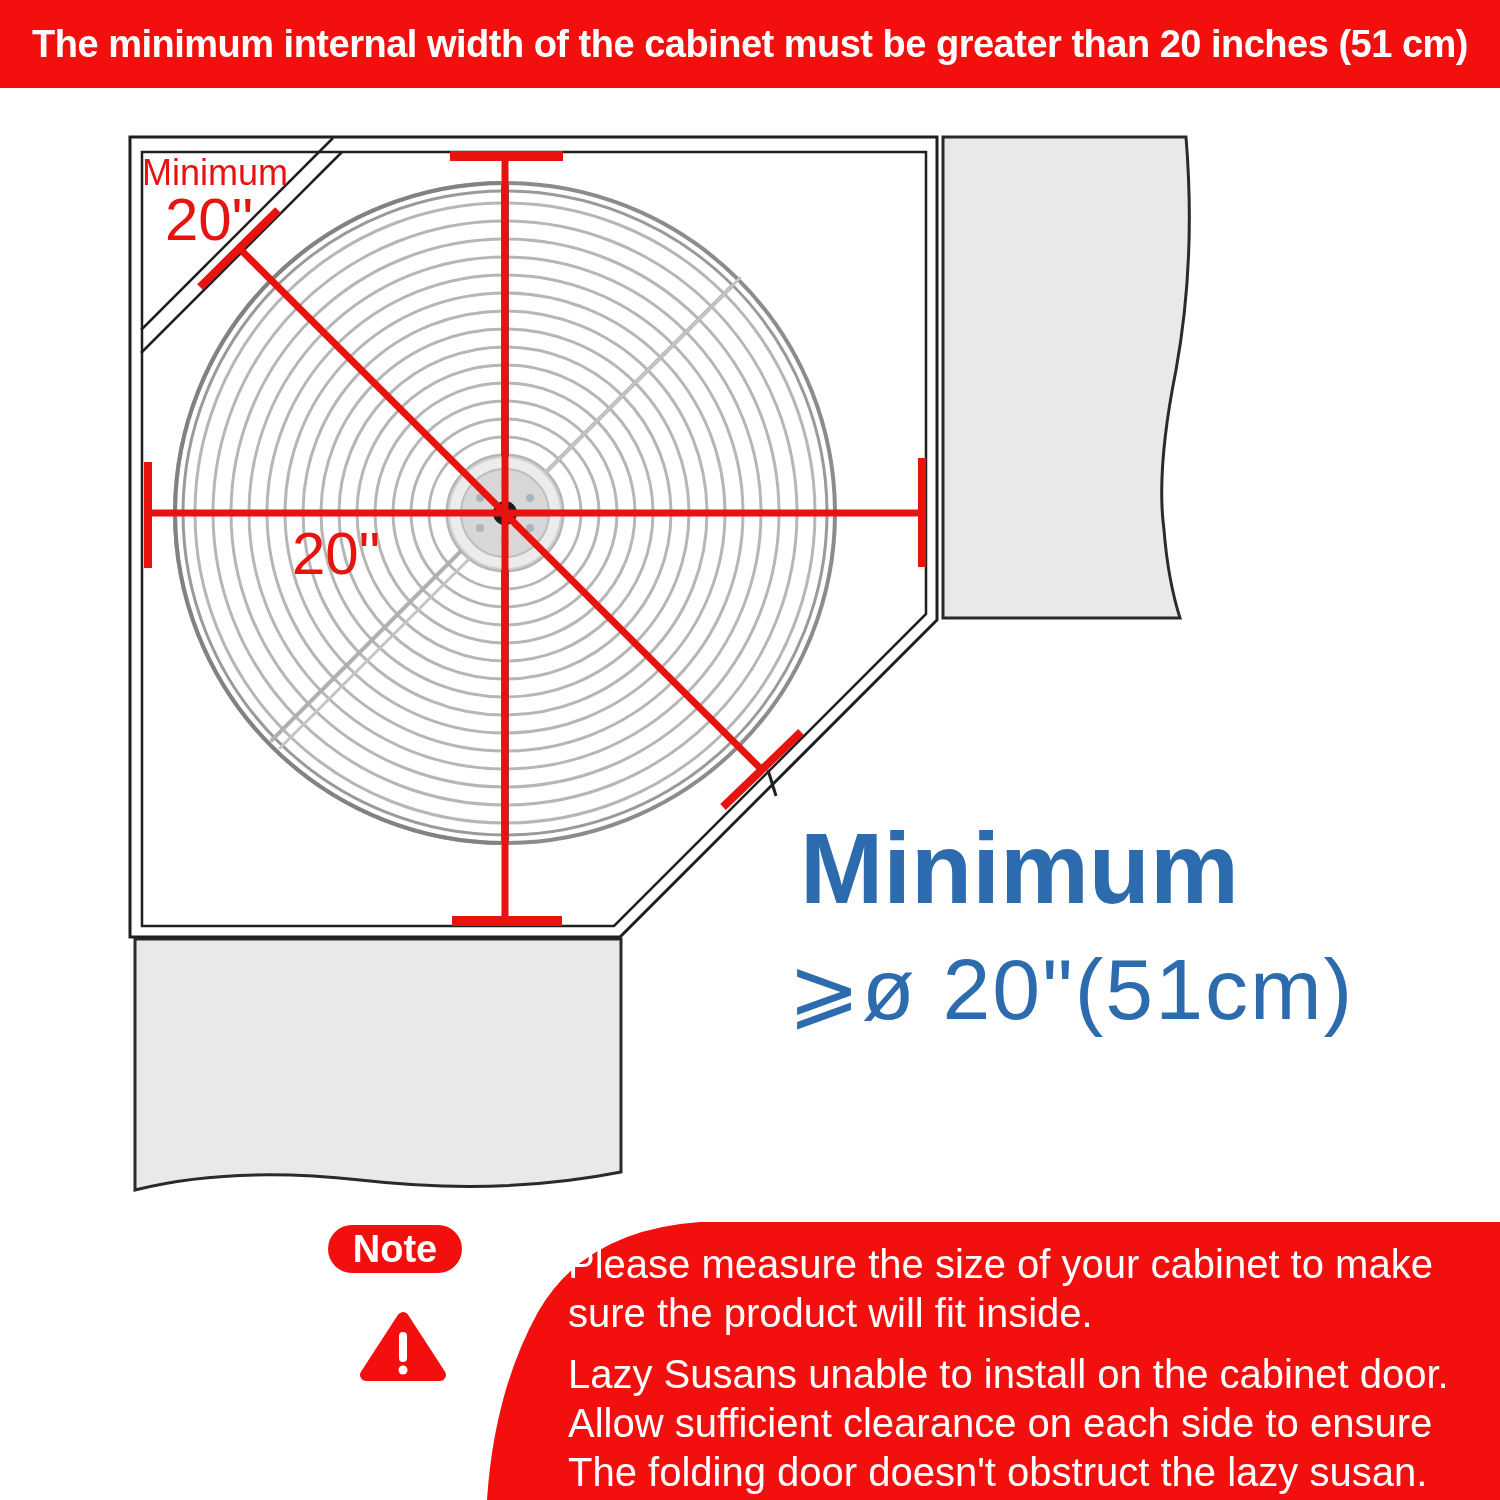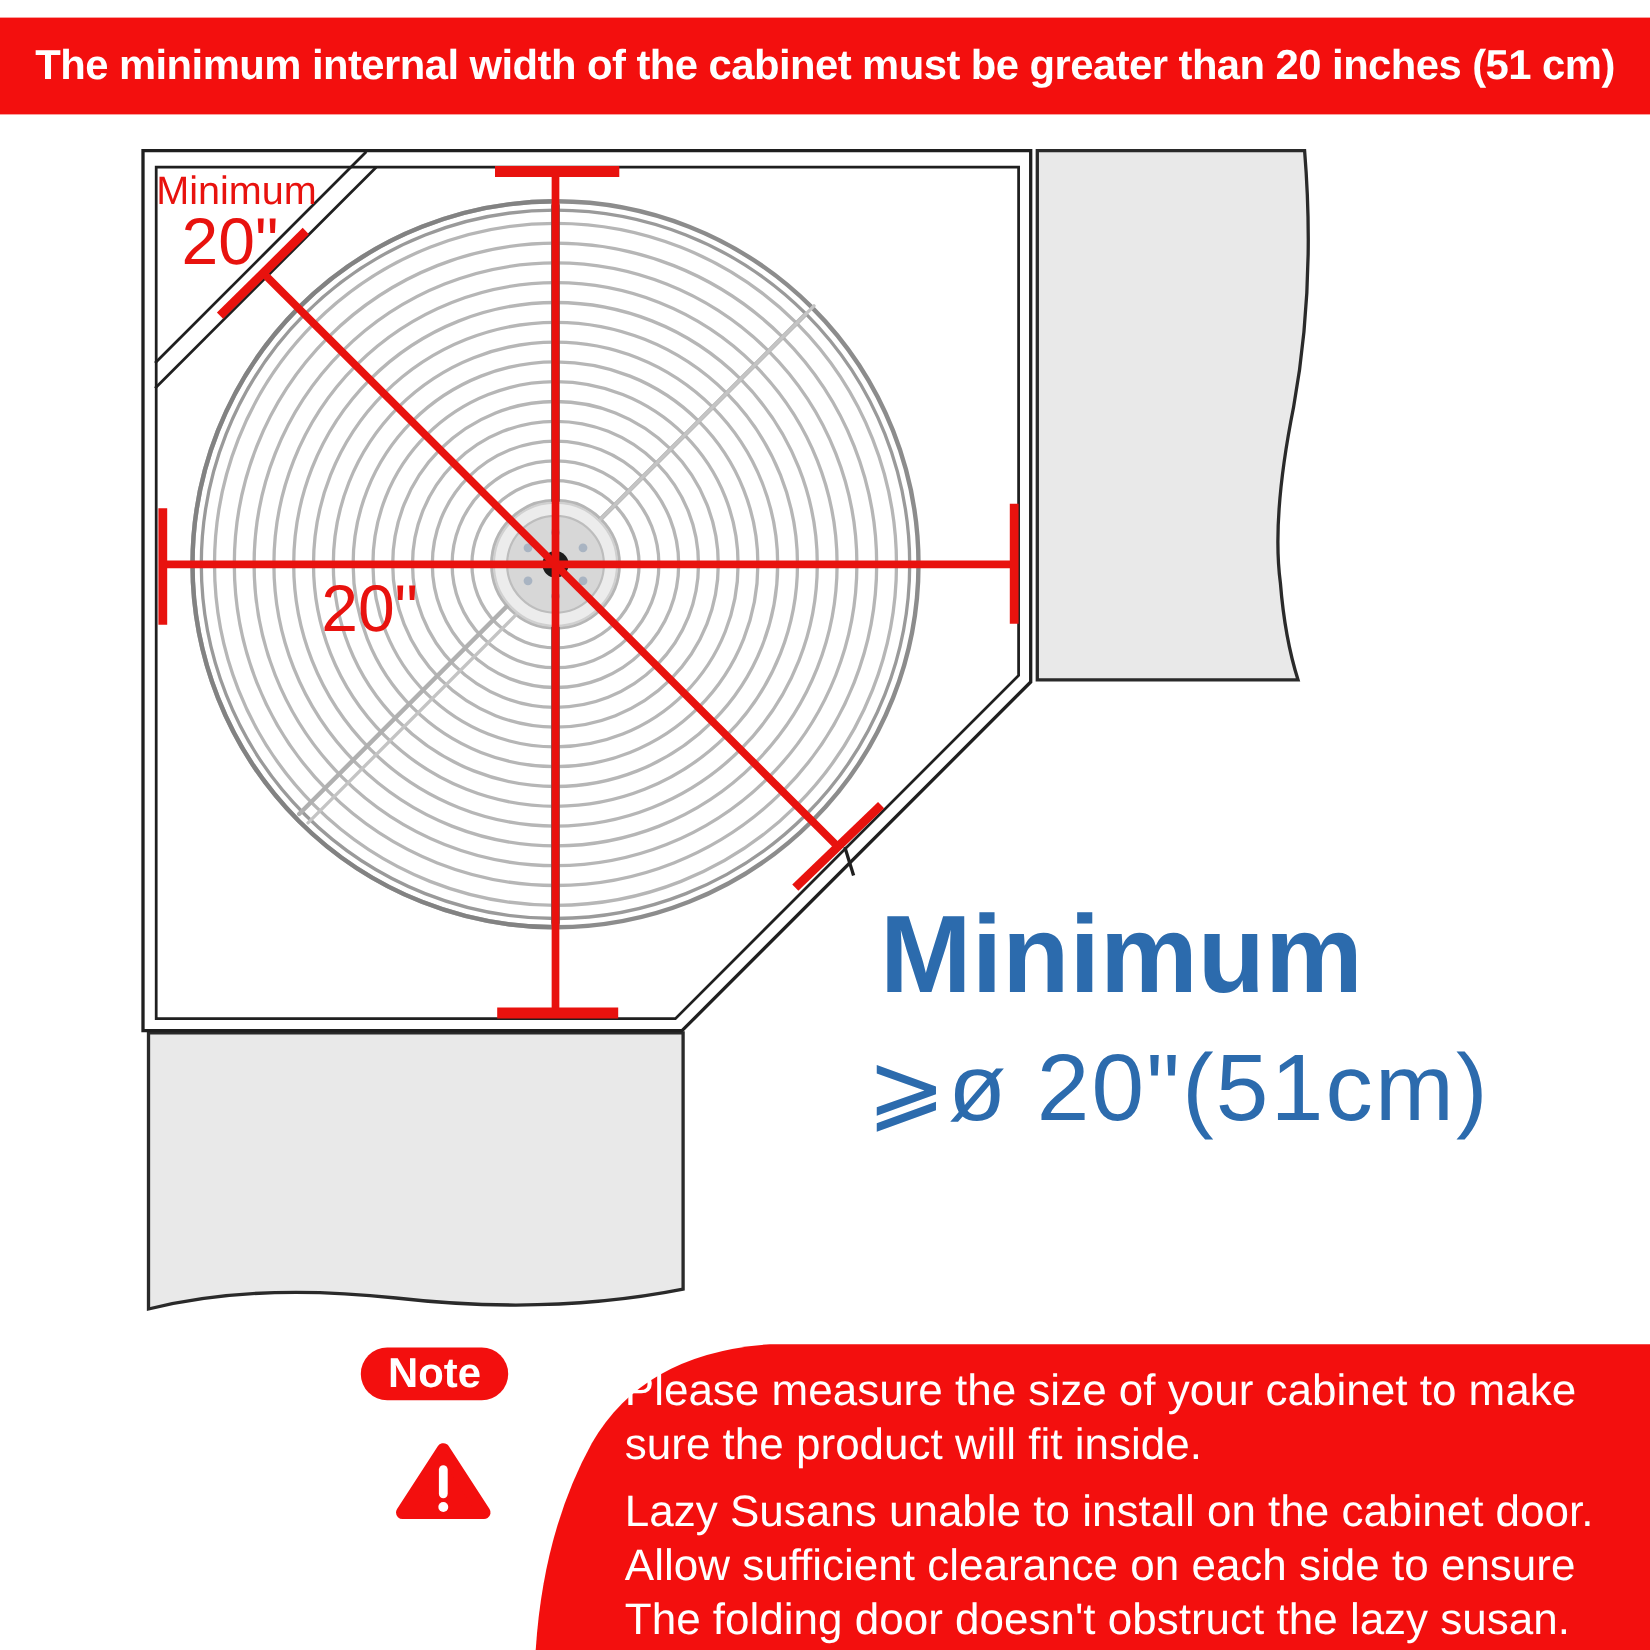--- a/index.html
+++ b/index.html
@@ -1,21 +1,21 @@
 <!DOCTYPE html>
 <html><head>
 <meta charset="utf-8">
 <style>
   html,body{margin:0;padding:0;background:#ffffff;}
   #stage{position:relative;width:1500px;height:1500px;overflow:hidden;
          font-family:"Liberation Sans",sans-serif;background:#ffffff;}
   .abs{position:absolute;}
 
   
-  #banner{left:0;top:16px;width:1500px;height:88px;background:#f30f0e;
+  #banner{left:0;top:0;width:1500px;height:88px;background:#f30f0e;
           display:flex;align-items:center;justify-content:center;}
   #banner .txt{color:#ffffff;font-size:38px;font-weight:600;letter-spacing:-0.5px;white-space:nowrap;}
 
   
   #diagram-svg{left:0;top:0;width:1500px;height:1500px;}
 
   
   .red-label{color:#e8120e;line-height:1;white-space:nowrap;}
   #corner-dim-label{left:142px;top:155px;font-size:36px;}
   #corner-dim-value{left:165px;top:190px;font-size:60px;}

